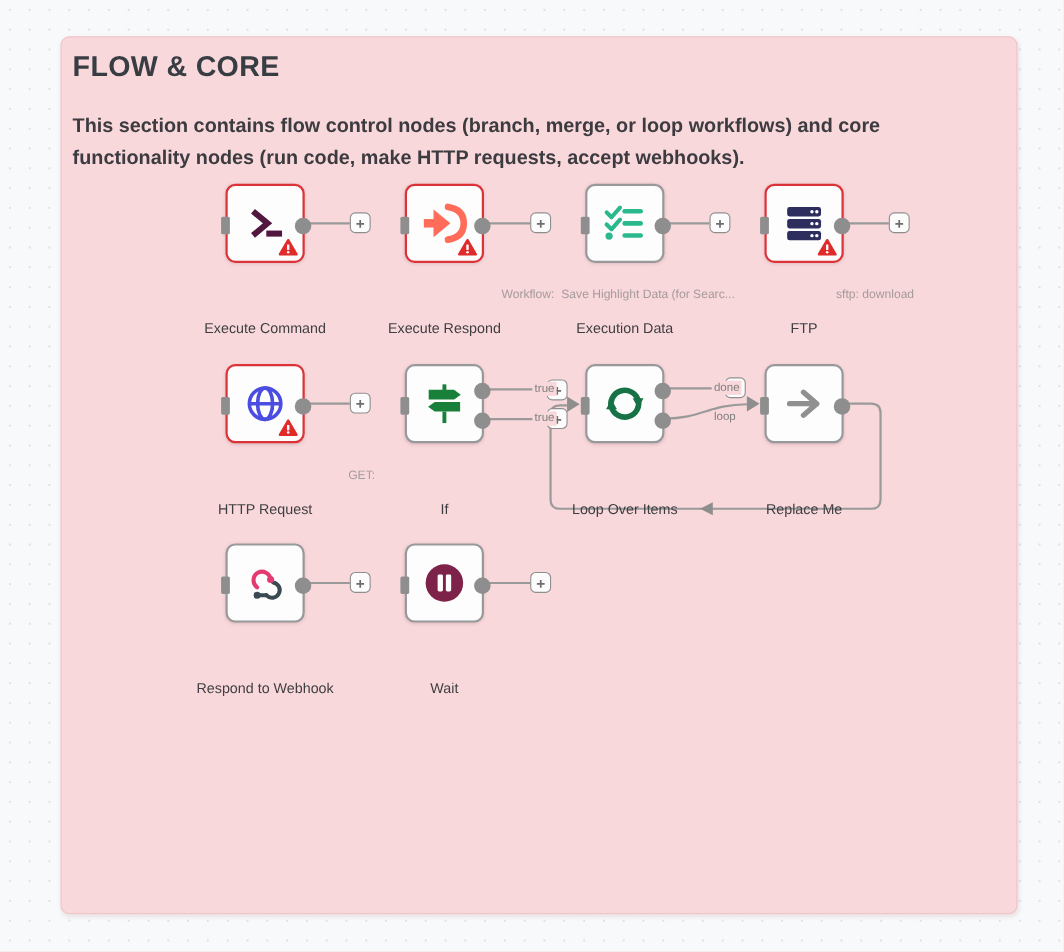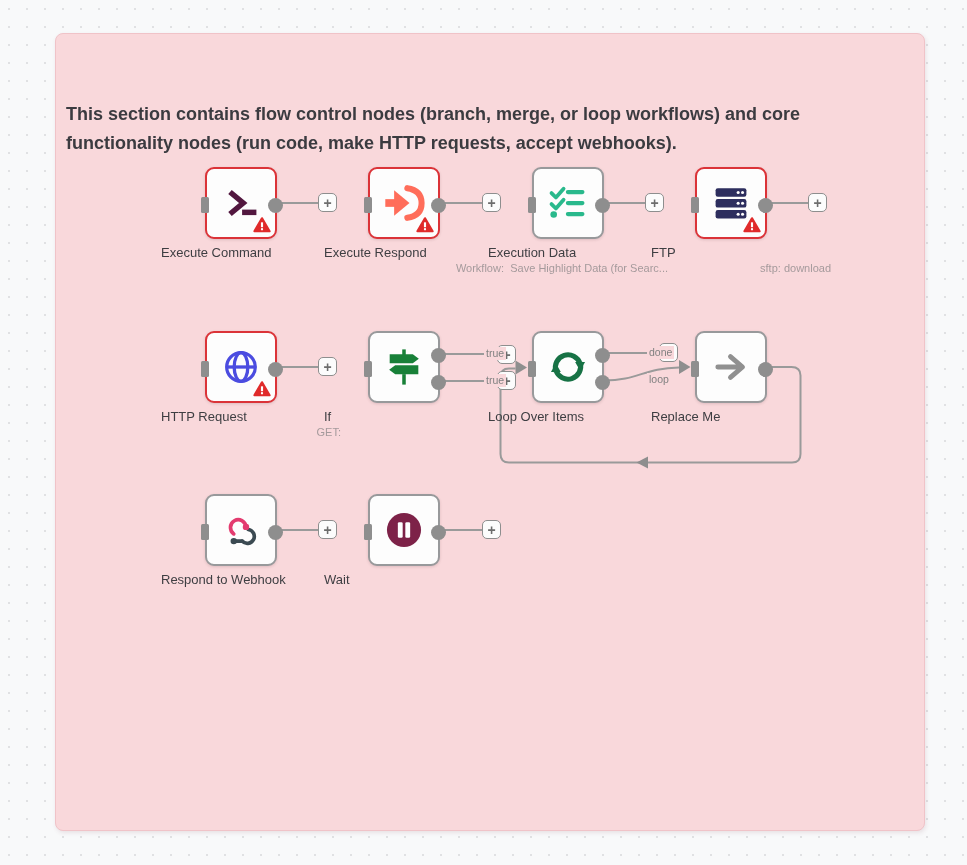--- a/index.html
+++ b/index.html
@@ -36,28 +36,29 @@
   .out-dot{position:absolute;right:-8px;top:28.5px;width:15px;height:15px;background:#8e8e8e;border-radius:50%;}
   .out-dot.o1{top:14.5px;}
   .out-dot.o2{top:42px;}
   .warn{position:absolute;right:4px;bottom:4px;}
   .plus{
     position:absolute;width:19px;height:19px;box-sizing:border-box;
     background:#fcfcfc;border:1.8px solid #8e8e8e;border-radius:5px;
     color:#6d6d6d;font-size:14px;font-weight:700;line-height:14px;
     text-align:center;padding:0;font-family:inherit;cursor:pointer;
   }
-  .nlabel{position:absolute;width:160px;font-size:13px;color:#3e3e42;}
+  .nlabel{position:absolute;width:160px;text-align:center;font-size:13px;color:#3e3e42;margin-top:46px;}
   .nsub{position:absolute;width:200px;text-align:right;font-size:11px;color:#a59a9c;}
   .wlabel{position:absolute;font-size:10.5px;color:#818181;background:#f9d8db;padding:0 2px;line-height:13px;margin-left:36px;}
 </style>
 </head>
 <body>
 
 <section class="panel">
+  <h1 class="panel-title">FLOW &amp; CORE</h1>
   <p class="panel-desc">This section contains flow control nodes (branch, merge, or loop workflows) and core functionality nodes (run code, make HTTP requests, accept webhooks).</p>
 </section>
 
 <svg class="wires" width="967" height="865">
   <g stroke="#9a9a9a" stroke-width="2" fill="none">
     <path d="M277 203 H318"></path>
     <path d="M440 203 H482"></path>
     <path d="M604 203 H645"></path>
     <path d="M767 203 H808"></path>
     <path d="M277 367 H318"></path>

